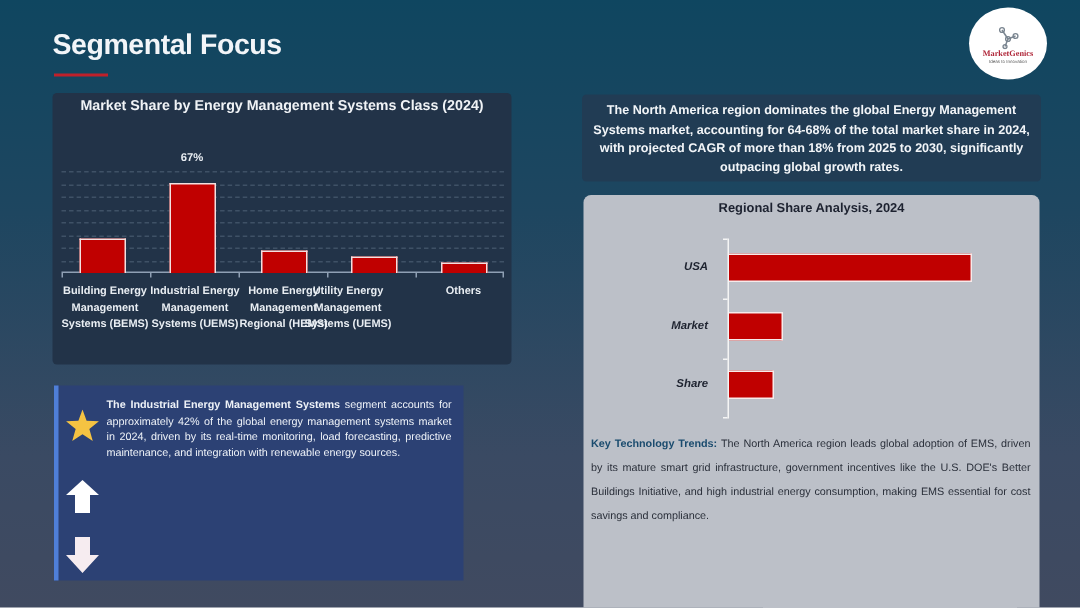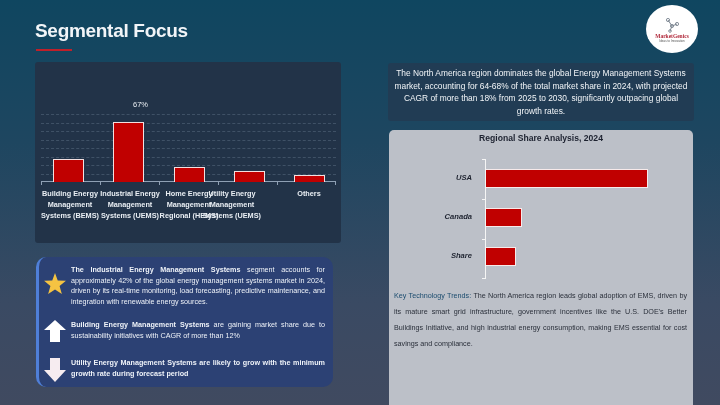--- a/index.html
+++ b/index.html
@@ -41,47 +41,47 @@
     position: absolute; left: 6px; top: 52px; width: 295px; height: 68px;
   }
   .gridline { position: absolute; left: 0; right: 0; height: 0; border-top: 1px dashed rgba(170,190,210,0.22); }
   .baseline { position: absolute; left: 0; right: 0; bottom: 0; height: 1px; background: #8fa0b4; }
   .tick { position: absolute; bottom: -3px; width: 1px; height: 3px; background: #8fa0b4; }
   .vbar {
     position: absolute; bottom: 0; width: 31px;
     background: #c00000; border: 1.5px solid #f3e0e0; border-bottom: none;
   }
   .vbar-label {
-    position: absolute; width: 40px; text-align: right; font-size: 7.5px; font-weight: normal; color: #e8edf2;
+    position: absolute; width: 40px; text-align: center; font-size: 7.5px; font-weight: bold; color: #e8edf2;
   }
   .xlabels { position: absolute; left: 6px; top: 126px; width: 295px; }
   .xlabel {
     position: absolute; width: 62px; text-align: center;
     font-size: 7.3px; font-weight: bold; line-height: 11px; color: #e9eef3;
   }
 
   
   .points-panel {
-    position: absolute; left: 36px; top: 257px; width: 297px; height: 130px;
-    background: #2c4174; border-radius: 10px;
+    position: absolute; left: 36px; top: 257px; width: 273px; height: 130px;
+    background: #2c4174; border-radius: 0;
     border-left: 3px solid #4f7fd8;
   }
   .point { position: absolute; left: 0; right: 8px; display: flex; align-items: flex-start; }
   .point .icon { width: 32px; display: flex; justify-content: center; flex-shrink: 0; }
   .point .text {
     font-size: 7.2px; line-height: 10.6px; color: #eef2f8; text-align: justify;
   }
   .point .text b { font-weight: bold; }
 
   
   .summary-box {
     position: absolute; left: 388px; top: 63px; width: 306px; height: 58px;
     background: #213c54; border-radius: 3px;
     padding: 4px 6px; text-align: center;
-    font-size: 8.4px; font-weight: normal; line-height: 12.6px; color: #f2f5f8;
+    font-size: 8.4px; font-weight: bold; line-height: 12.6px; color: #f2f5f8;
   }
 
   
   .region-panel {
     position: absolute; left: 389px; top: 130px; width: 304px; height: 330px;
     background: #bcc0c8; border-radius: 5px;
   }
   .region-title {
     position: absolute; left: 0; right: 0; top: 3px; text-align: center;
     font-size: 8.6px; font-weight: bold; color: #1d2230;
@@ -94,21 +94,21 @@
     background: #c00000; border: 1.5px solid #f7eaea; border-left: none;
   }
   .hlabel {
     position: absolute; right: 203px; width: 60px; text-align: right;
     font-size: 7.6px; font-weight: bold; color: #1e2330;
   }
   .region-text {
     position: absolute; left: 5px; right: 6px; top: 158px;
     font-size: 7.2px; line-height: 16px; color: #2a2f3a; text-align: justify;
   }
-  .region-text .kt { color: #1a4b6e; font-weight: normal; }
+  .region-text .kt { color: #1a4b6e; font-weight: bold; }
 </style>
 </head>
 <body>
 
 <div class="page-title">Segmental Focus</div>
 <div class="title-underline"></div>
 
 <div class="logo">
   <svg viewBox="0 0 16 16">
     <line x1="4" y1="3" x2="8" y2="9" stroke="#7a8590" stroke-width="1"></line>
@@ -117,20 +117,21 @@
     <circle cx="4" cy="3" r="1.6" fill="none" stroke="#7a8590" stroke-width="0.9"></circle>
     <circle cx="8" cy="9" r="1.6" fill="none" stroke="#7a8590" stroke-width="0.9"></circle>
     <circle cx="13" cy="7" r="1.6" fill="none" stroke="#7a8590" stroke-width="0.9"></circle>
     <circle cx="6" cy="14" r="1.3" fill="none" stroke="#7a8590" stroke-width="0.9"></circle>
   </svg>
   <div class="logo-name">MarketGenics</div>
   <div class="logo-tag">Ideas to Innovation</div>
 </div>
 
 <div class="chart-panel">
+  <div class="chart-title">Market Share by Energy Management Systems Class (2024)</div>
   <div class="plot">
     <div class="gridline" style="top:0px"></div>
     <div class="gridline" style="top:8.5px"></div>
     <div class="gridline" style="top:17px"></div>
     <div class="gridline" style="top:25.5px"></div>
     <div class="gridline" style="top:34px"></div>
     <div class="gridline" style="top:42.5px"></div>
     <div class="gridline" style="top:51px"></div>
     <div class="gridline" style="top:59.5px"></div>
     <div class="baseline"></div>
@@ -167,53 +168,47 @@
     <div class="text">
       <b>The Industrial Energy Management Systems</b><span> segment accounts for approximately 42% of the global energy management systems market in 2024, driven by its real-time monitoring, load forecasting, predictive maintenance, and integration with renewable energy sources.</span>
     </div>
   </div>
   <div class="point" style="top:63px">
     <div class="icon">
       <svg width="22" height="22" viewBox="0 0 22 22">
         <polygon points="11,0 22,10 16,10 16,22 6,22 6,10 0,10" fill="#ffffff"></polygon>
       </svg>
     </div>
-    <div class="text">
-      <b>Building Energy Management Systems</b><span> are gaining market share due to sustainability initiatives with CAGR of more than 12%</span>
-    </div>
   </div>
   <div class="point" style="top:101px">
     <div class="icon">
       <svg width="22" height="24" viewBox="0 0 22 24">
         <polygon points="6,0 16,0 16,12 22,12 11,24 0,12 6,12" fill="#f6ecf0"></polygon>
       </svg>
-    </div>
-    <div class="text">
-      <b>Utility Energy Management Systems are likely to grow with the minimum growth rate during forecast period</b><span></span>
     </div>
   </div>
 </div>
 
 <div class="summary-box">The North America region dominates the global Energy Management Systems market, accounting for 64-68% of the total market share in 2024, with projected CAGR of more than 18% from 2025 to 2030, significantly outpacing global growth rates.</div>
 
 <div class="region-panel">
   <div class="region-title">Regional Share Analysis, 2024</div>
   <div class="hplot">
     <div class="haxis"></div>
     <div class="htick" style="top:0px"></div>
     <div class="htick" style="top:40px"></div>
     <div class="htick" style="top:80px"></div>
     <div class="htick" style="top:119px"></div>
 
     <div class="hbar" style="top:10px; width:162px"></div>
     <div class="hbar" style="top:49px; width:36px"></div>
     <div class="hbar" style="top:88px; width:30px"></div>
 
     <div class="hlabel" style="top:14px">USA</div>
-    <div class="hlabel" style="top:53px">Canada</div>
+    <div class="hlabel" style="top:53px">Market</div>
     <div class="hlabel" style="top:92px">Share</div>
   </div>
   <div class="region-text">
     <div>
       <span class="kt">Key Technology Trends:</span><span> The North America region leads global adoption of EMS, driven by its mature smart grid infrastructure, government incentives like the U.S. DOE's Better Buildings Initiative, and high industrial energy consumption, making EMS essential for cost savings and compliance.</span>
     </div>
   </div>
 </div>
 
 </body></html>

